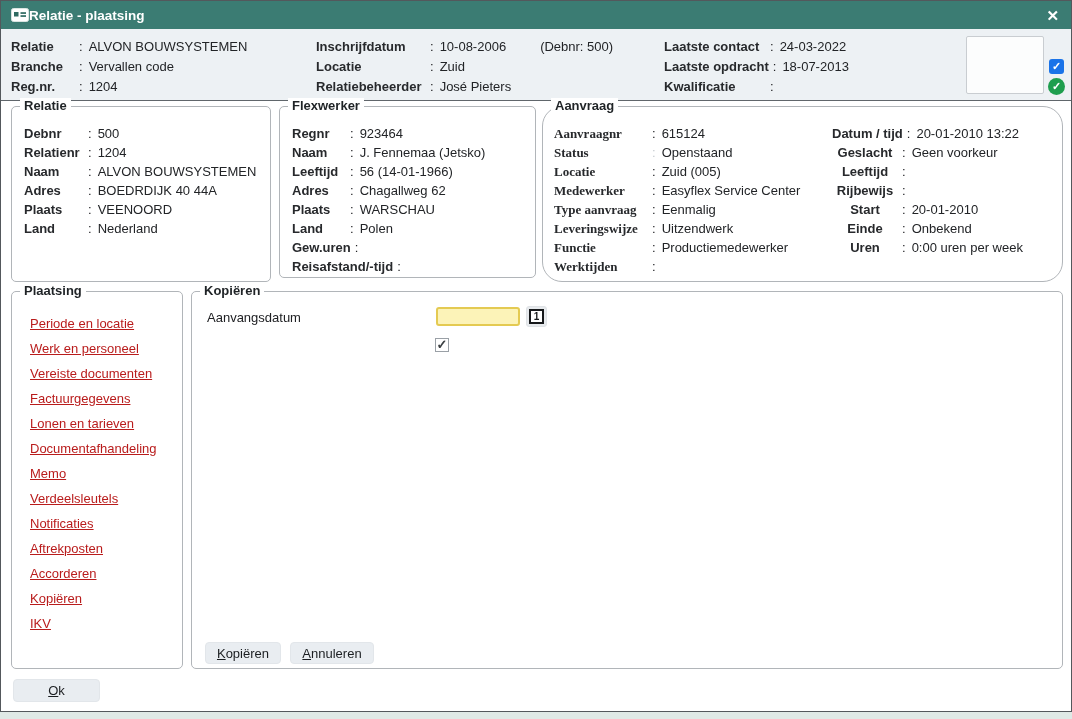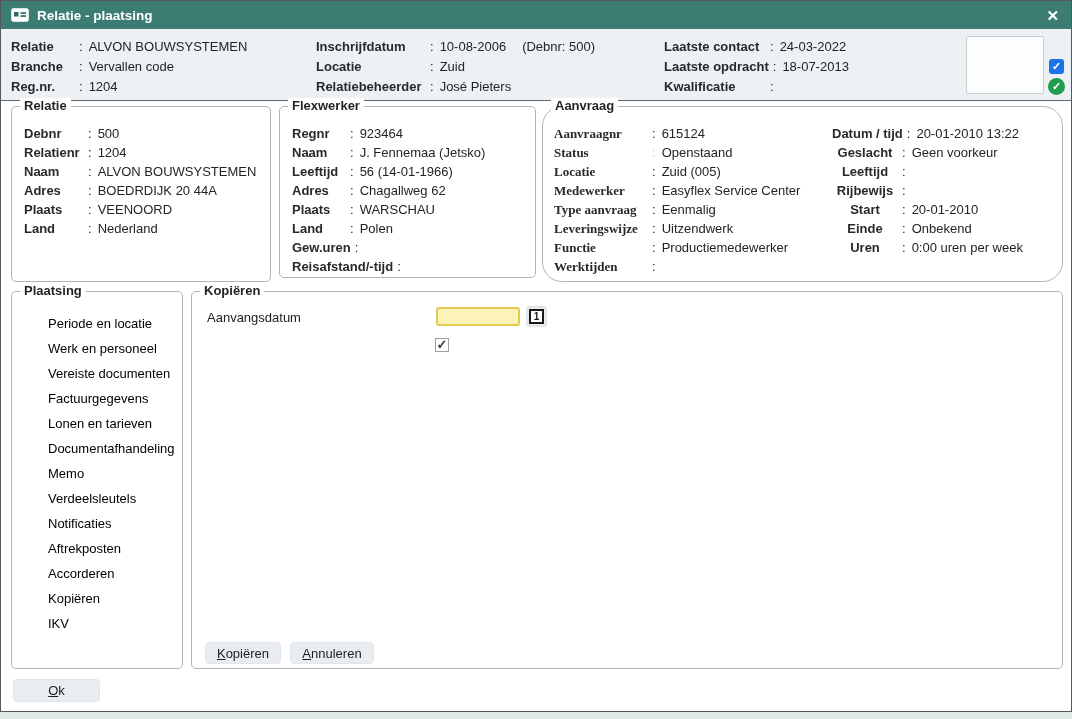--- a/index.html
+++ b/index.html
@@ -11,21 +11,21 @@
     font-size:13px; color:#202124;
     overflow:hidden;
   }
   .window {
     position:absolute; left:0; top:0; width:1072px; height:712px;
     background:#ffffff; border:1px solid #53585c;
   }
   
   .titlebar {
     height:28px; background:#3b7c73;
-    display:flex; align-items:center; gap:8px; padding:0 12px 0 10px;
+    display:flex; align-items:center; gap:0; padding:0 12px 0 10px;
   }
   .titlebar .title { color:#fff; font-weight:bold; font-size:13.5px; }
   .titlebar .ticon { display:flex; align-items:center; }
   .titlebar .close {
     margin-left:auto; color:#fff; font-weight:bold; font-size:15px;
     cursor:pointer; line-height:1;
   }
   
   .header {
     position:relative; height:72px; background:#edf1f4;
@@ -34,21 +34,21 @@
   .hcol { position:absolute; top:8px; }
   .hcol1 { left:10px; }
   .hcol2 { left:315px; }
   .hcol3 { left:663px; }
   .row { display:flex; line-height:19px; white-space:nowrap; }
   .hcol .row { line-height:20px; }
   .lbl { font-weight:bold; color:#27292c; }
   .sep { margin:0 6px 0 4px; }
   .sep.light { color:#c6cbd0; }
   .val { color:#222427; }
-  .extra { margin-left:16px; }
+  .extra { margin-left:34px; }
   .hcol1 .lbl { min-width:64px; }
   .hcol2 .lbl { min-width:110px; }
   .hcol3 .lbl { min-width:102px; }
   .photo {
     position:absolute; left:965px; top:7px; width:78px; height:58px;
     background:#fcfdfd; border:1px solid #c9cdd1; border-radius:2px;
   }
   .hicon {
     position:absolute; color:#fff; font-weight:bold; text-align:center;
     cursor:pointer;
@@ -78,22 +78,22 @@
   .rows { position:absolute; left:12px; top:17px; }
   #fs-relatie    .lbl { min-width:60px; }
   #fs-flexwerker .lbl { min-width:54px; }
   .acol { position:absolute; top:17px; }
   .acol-left  { left:11px; }
   .acol-left  .lbl { min-width:94px;font-family:Liberation Serif, serif; }
   .acol-right { left:289px; }
   .acol-right .lbl { min-width:66px;text-align:center; }
   
   .navlink {
-    position:absolute; left:36px; 
-    color:#000000; cursor:pointer; white-space:nowrap; line-height:15px;
+    position:absolute; left:18px; text-decoration:underline;
+    color:#b91c1c; cursor:pointer; white-space:nowrap; line-height:15px;
   }
   
   .k-label { position:absolute; left:15px; white-space:nowrap; }
   #aanvangsdatum-input {
     position:absolute; left:244px; top:15px; width:84px; height:19px;
     background:#fcf3b8; border:2px solid #e4ca52; border-radius:3px;
     padding:0 4px; font-family:"Liberation Sans", sans-serif; font-size:13px;
     outline:none;
   }
   .calbtn {
@@ -213,21 +213,21 @@
           <span class="val">1204</span>
         </div>
       <div class="row">
           <span class="lbl">Naam</span>
           <span class="sep">:</span>
           <span class="val">ALVON BOUWSYSTEMEN</span>
         </div>
       <div class="row">
           <span class="lbl">Adres</span>
           <span class="sep">:</span>
-          <span class="val">BOEDRDIJK 20 44A</span>
+          <span class="val">BOEDRDIJK 40 44A</span>
         </div>
       <div class="row">
           <span class="lbl">Plaats</span>
           <span class="sep">:</span>
           <span class="val">VEENOORD</span>
         </div>
       <div class="row">
           <span class="lbl">Land</span>
           <span class="sep">:</span>
           <span class="val">Nederland</span>

